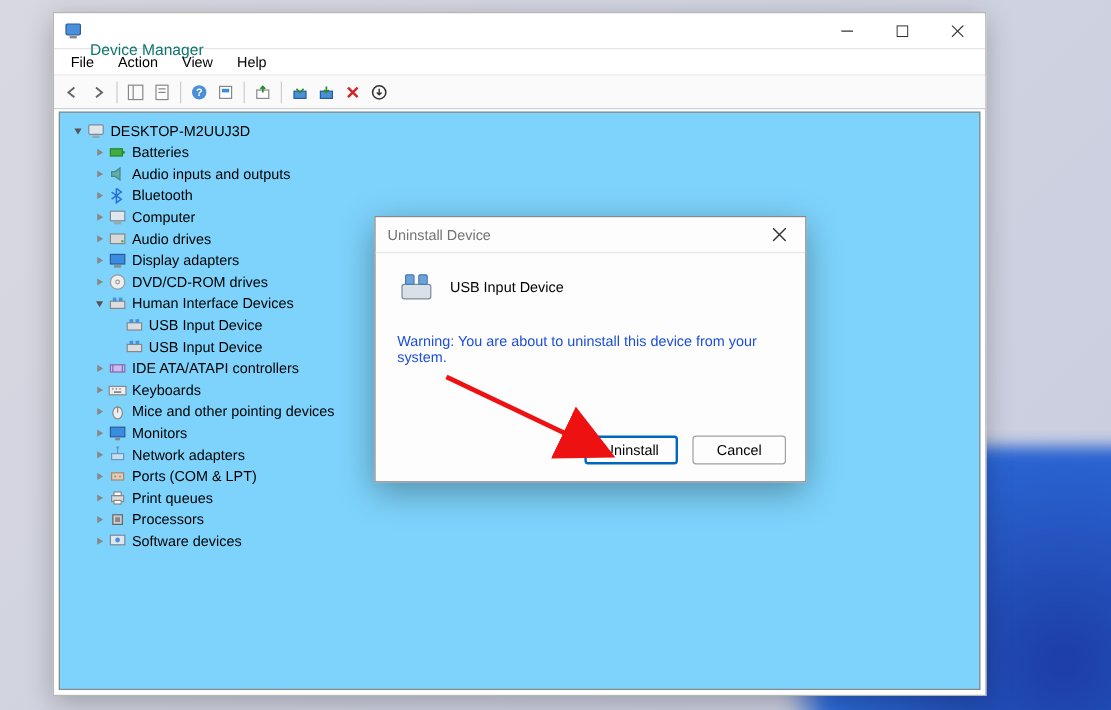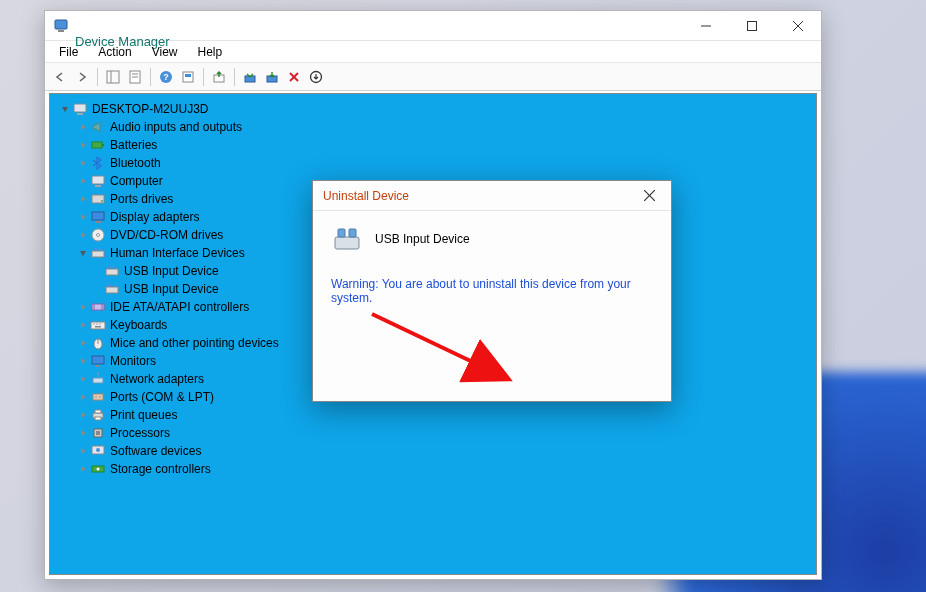--- a/index.html
+++ b/index.html
@@ -78,21 +78,21 @@
   }
   .tsep {
     width: 1px; height: 18px;
     background: #ccc;
     margin: 0 4px;
   }
   .content {
     position: absolute;
     top: 82px; left: 4px; right: 4px; bottom: 4px;
     border: 1px solid #888;
-    background: #0ea5e9;
+    background: #7dd3fc;
     overflow: auto;
   }
   .tree { padding: 6px 4px; }
   .node {
     display: flex;
     align-items: center;
     height: 18px;
     white-space: nowrap;
   }
   .expander {
@@ -122,21 +122,21 @@
     border: 1px solid #888;
     box-shadow: 0 8px 28px rgba(0,0,0,.35);
   }
   .dlg-titlebar {
     height: 30px;
     display: flex;
     align-items: center;
     padding: 0 0 0 10px;
     border-bottom: 1px solid #e5e5e5;
   }
-  .dlg-titlebar .title { color: #c2410c; }
+  .dlg-titlebar .title { color: #737373; }
   .dlg-close {
     width: 44px; height: 30px;
     margin-left: auto;
     display: flex; align-items: center; justify-content: center;
     color: #333;
   }
   .dlg-body { padding: 12px 18px 8px 18px; }
   .dlg-device {
     display: flex; align-items: center;
     gap: 12px;
@@ -306,47 +306,47 @@
       </div>
 
       <div class="node lvl1">
         <span class="expander">
             <svg width="10" height="10">
               <path d="M3 2 L8 5 L3 8 Z" fill="#888"></path>
             </svg>
           </span>
         <span class="icon">
             <svg width="16" height="16">
-              <path d="M3 6h3l4-3v10l-4-3H3z" fill="#6aa" stroke="#488"></path>
-            </svg>
-          </span>
-        <span>Audio inputs and outputs</span>
-      </div>
-      <div class="node lvl1">
-        <span class="expander">
-            <svg width="10" height="10">
-              <path d="M3 2 L8 5 L3 8 Z" fill="#888"></path>
-            </svg>
-          </span>
-        <span class="icon">
-            <svg width="16" height="16">
               <rect x="2" y="5" width="10" height="6" fill="#4a4" stroke="#282"></rect>
               <rect x="12" y="7" width="2" height="2" fill="#282"></rect>
             </svg>
           </span>
         <span>Batteries</span>
       </div>
       <div class="node lvl1">
         <span class="expander">
             <svg width="10" height="10">
               <path d="M3 2 L8 5 L3 8 Z" fill="#888"></path>
             </svg>
           </span>
         <span class="icon">
             <svg width="16" height="16">
+              <path d="M3 6h3l4-3v10l-4-3H3z" fill="#6aa" stroke="#488"></path>
+            </svg>
+          </span>
+        <span>Audio inputs and outputs</span>
+      </div>
+      <div class="node lvl1">
+        <span class="expander">
+            <svg width="10" height="10">
+              <path d="M3 2 L8 5 L3 8 Z" fill="#888"></path>
+            </svg>
+          </span>
+        <span class="icon">
+            <svg width="16" height="16">
               <path d="M7 2v12l4-3-8-6m0 6l8-6-4-3" fill="none" stroke="#2a6ed9" stroke-width="1.3"></path>
             </svg>
           </span>
         <span>Bluetooth</span>
       </div>
       <div class="node lvl1">
         <span class="expander">
             <svg width="10" height="10">
               <path d="M3 2 L8 5 L3 8 Z" fill="#888"></path>
             </svg>
@@ -364,21 +364,21 @@
             <svg width="10" height="10">
               <path d="M3 2 L8 5 L3 8 Z" fill="#888"></path>
             </svg>
           </span>
         <span class="icon">
             <svg width="16" height="16">
               <rect x="2" y="4" width="12" height="8" fill="#d8d8d8" stroke="#888"></rect>
               <circle cx="12" cy="10" r="1" fill="#5a5"></circle>
             </svg>
           </span>
-        <span>Ports drives</span>
+        <span>Audio drives</span>
       </div>
       <div class="node lvl1">
         <span class="expander">
             <svg width="10" height="10">
               <path d="M3 2 L8 5 L3 8 Z" fill="#888"></path>
             </svg>
           </span>
         <span class="icon">
             <svg width="16" height="16">
               <rect x="2" y="3" width="12" height="8" fill="#3a8dde" stroke="#2a5a9a"></rect>
@@ -563,34 +563,20 @@
               <path d="M3 2 L8 5 L3 8 Z" fill="#888"></path>
             </svg>
           </span>
         <span class="icon">
             <svg width="16" height="16">
               <rect x="2" y="3" width="12" height="8" fill="#e0e6ec" stroke="#7a8a9a"></rect>
               <circle cx="8" cy="7" r="2" fill="#4a90d9"></circle>
             </svg>
           </span>
         <span>Software devices</span>
-      </div>
-      <div class="node lvl1">
-        <span class="expander">
-            <svg width="10" height="10">
-              <path d="M3 2 L8 5 L3 8 Z" fill="#888"></path>
-            </svg>
-          </span>
-        <span class="icon">
-            <svg width="16" height="16">
-              <rect x="2" y="5" width="12" height="6" fill="#4a4" stroke="#282"></rect>
-              <circle cx="8" cy="8" r="1.5" fill="#fff"></circle>
-            </svg>
-          </span>
-        <span>Storage controllers</span>
       </div>
 
     </div>
   </div>
 </div>
 
 <div class="dialog">
   <div class="dlg-titlebar">
     <span class="title">Uninstall Device</span>
     <div class="dlg-close">
@@ -606,20 +592,24 @@
         <svg width="32" height="32" viewBox="0 0 32 32">
           <rect x="4" y="14" width="24" height="12" rx="2" fill="#d8e0e8" stroke="#7a8a9a"></rect>
           <rect x="7" y="6" width="7" height="8" rx="1" fill="#6aa3dc" stroke="#4a7ab0"></rect>
           <rect x="18" y="6" width="7" height="8" rx="1" fill="#6aa3dc" stroke="#4a7ab0"></rect>
         </svg>
       </span>
       <span>USB Input Device</span>
     </div>
     <div class="dlg-warning">Warning: You are about to uninstall this device from your system.</div>
   </div>
+  <div class="dlg-buttons">
+    <button class="btn default">Uninstall</button>
+    <button class="btn">Cancel</button>
+  </div>
 </div>
 
 <svg class="arrow" viewBox="0 0 160 90">
   <defs>
     <marker id="ah" markerWidth="12" markerHeight="12" refX="9" refY="6" orient="auto">
       <path d="M0 0 L12 6 L0 12 Z" fill="#e11"></path>
     </marker>
   </defs>
   <line x1="10" y1="10" x2="140" y2="72" stroke="#e11" stroke-width="4" marker-end="url(#ah)"></line>
 </svg>

